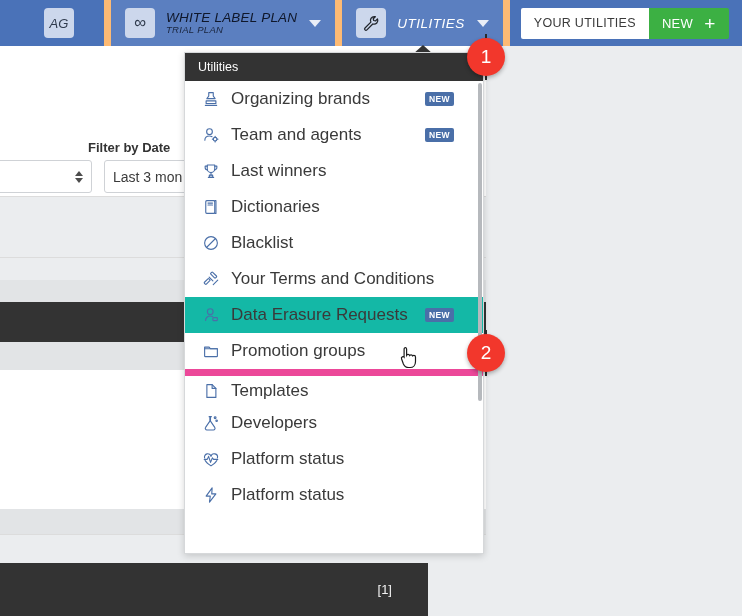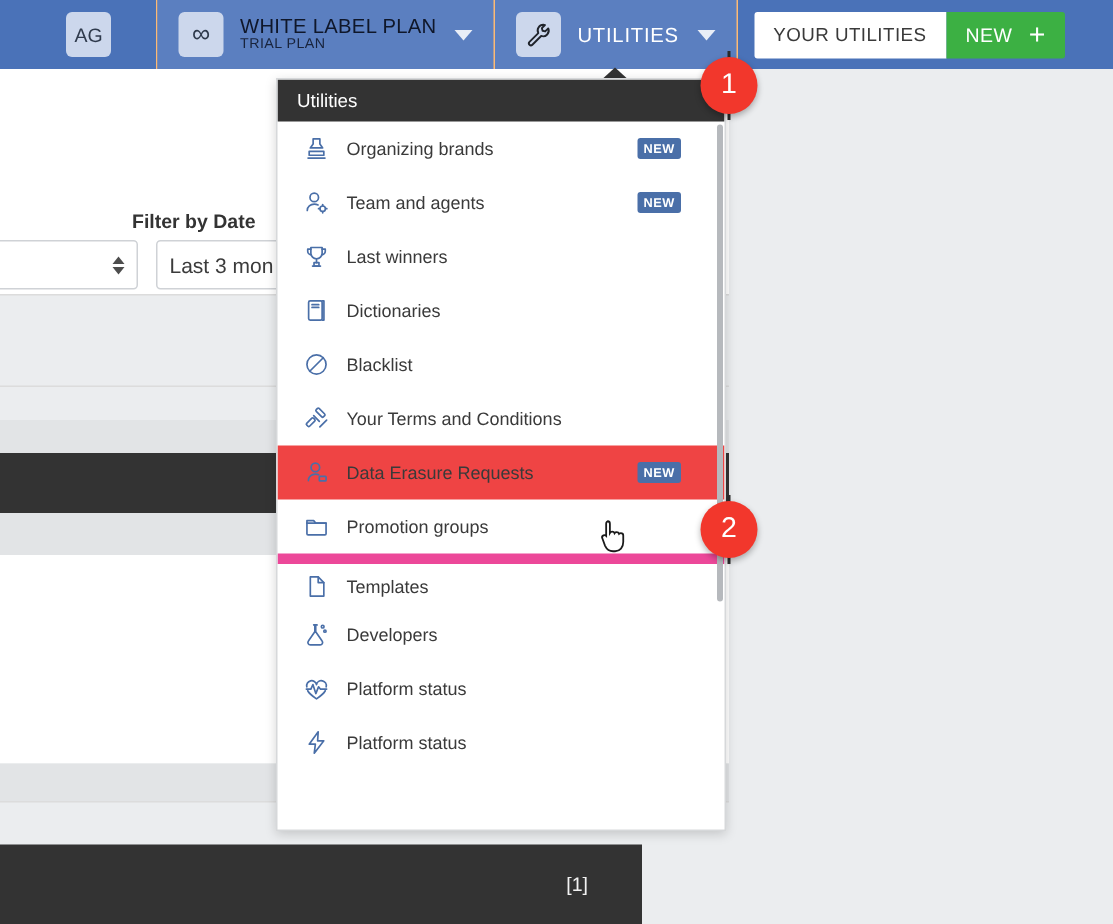--- a/index.html
+++ b/index.html
@@ -51,21 +51,21 @@
 
   
   .header {
     position: absolute; left: 0; top: 0; width: 742px; height: 46px;
     background: #4a72b8; display: flex; align-items: center;
   }
   .hdr-cell {
     height: 46px; display: flex; align-items: center;
     padding: 0 14px; position: relative;
   }
-  .hdr-sep { border-right: 1px solid #fdba74; }
+  .hdr-sep { border-right: 7px solid #fdba74; font-style: italic; }
   .hdr-active { background: #5b7fc0; }
   .sq-icon {
     width: 30px; height: 30px; border-radius: 4px;
     background: #ccd7ec; color: #2f3a4c;
     display: flex; align-items: center; justify-content: center;
     font-size: 13px; font-weight: 500; flex: none;
   }
   .sq-icon.glyph { font-size: 17px; }
   .plan-txt { margin-left: 11px; color: #0f172a; line-height: 1.15; }
   .plan-name { font-size: 13.5px; letter-spacing: .2px; }
@@ -104,27 +104,27 @@
   }
   .menu-title {
     height: 28px; background: #333333; color: #fff;
     font-size: 12.5px; display: flex; align-items: center; padding: 0 13px;
   }
   .menu-list { position: relative; }
   .mi {
     height: 36px; display: flex; align-items: center;
     padding: 0 13px 0 13px; position: relative;
   }
-  .mi.sel { background: #ef4444; }
+  .mi.sel { background: #14b8a6; }
   .mi.divider-top { border-top: 7px solid #ec4899; }
   .mi-ico {
     width: 26px; flex: none; display: flex; align-items: center;
     justify-content: center; color: #4a6fa8;
   }
-  .mi-lbl { font-size: 12px; color: #3a3a3a; margin-left: 7px; }
+  .mi-lbl { font-size: 17px; color: #3a3a3a; margin-left: 7px; }
   .badge-new {
     position: absolute; right: 29px; top: 50%; transform: translateY(-50%);
     background: #4a6fa8; color: #fff; font-size: 8.5px; font-weight: bold;
     letter-spacing: .4px; padding: 2px 4px 2px 4px; border-radius: 2px;
   }
   .mi-scroll {
     position: absolute; right: 1px; top: 30px; width: 4px; height: 318px;
     background: #b6b9bd; border-radius: 2px;
   }
 

